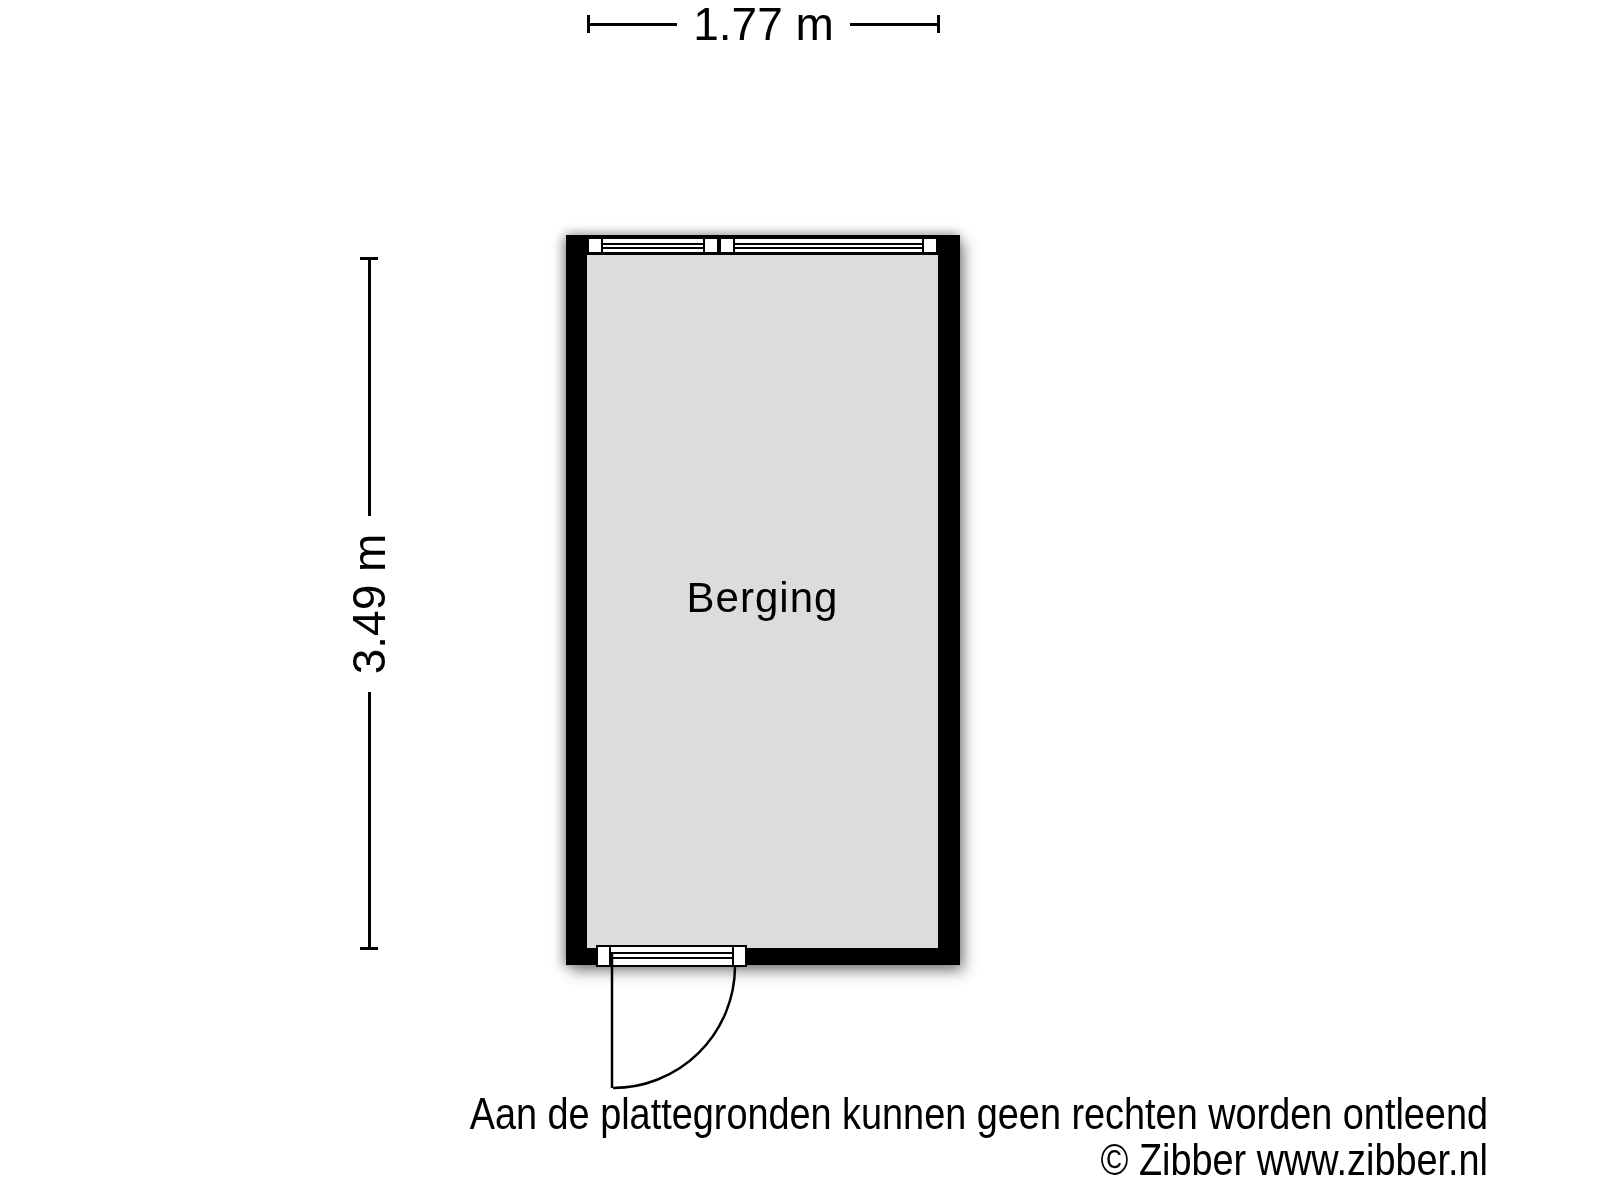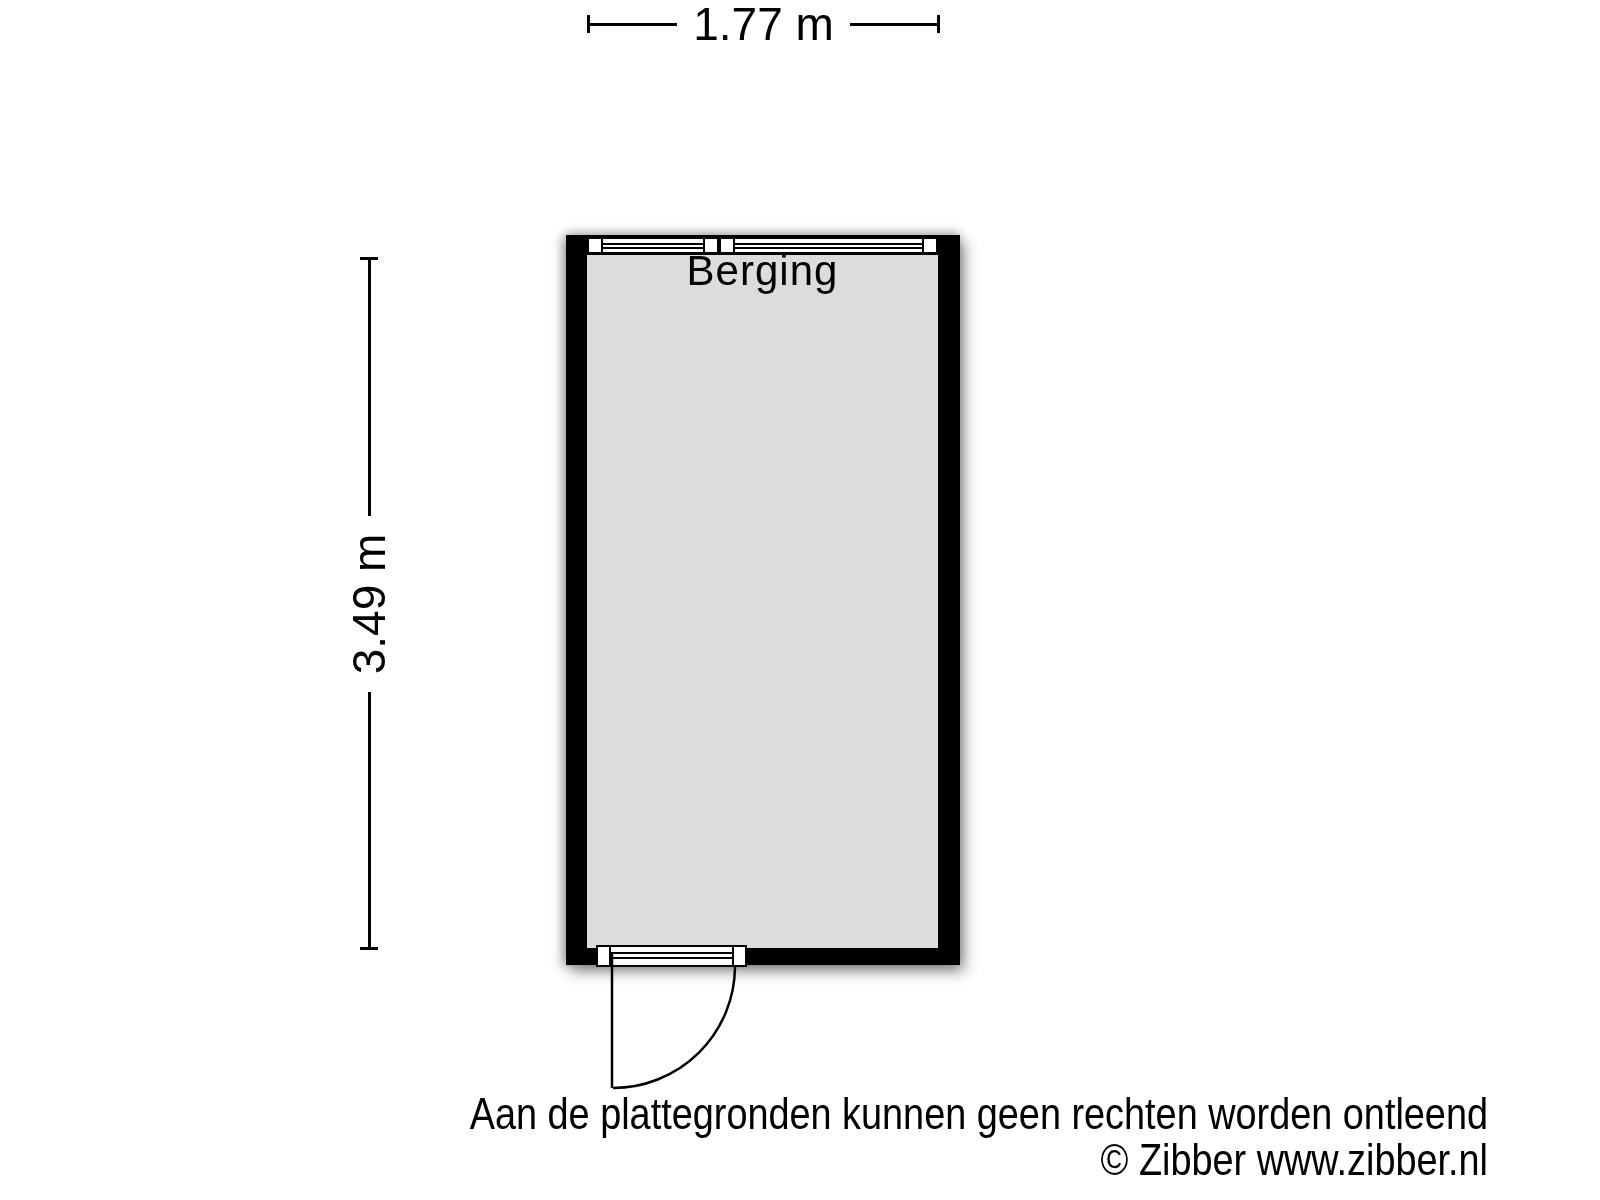--- a/index.html
+++ b/index.html
@@ -56,21 +56,21 @@
     left:566px;top:235px;width:394px;height:730px;
     background:var(--wall);
     box-shadow:5px 7px 13px rgba(40,40,40,0.45),
                -5px 2px 10px rgba(40,40,40,0.28),
                0 -4px 9px rgba(40,40,40,0.22);
   }
   .room-interior{
     position:absolute;
     left:21px;top:20px;width:351px;height:693px;
     background:var(--fill);
-    display:flex;align-items:flex-start;justify-content:center;
+    display:flex;align-items:center;justify-content:center;
   }
   .room-name{
     font-size:42px;
     letter-spacing:1px;
     color:var(--ink);
     margin-top:-8px;
   }
 
   
   .frame-strip{position:absolute;display:flex;}

